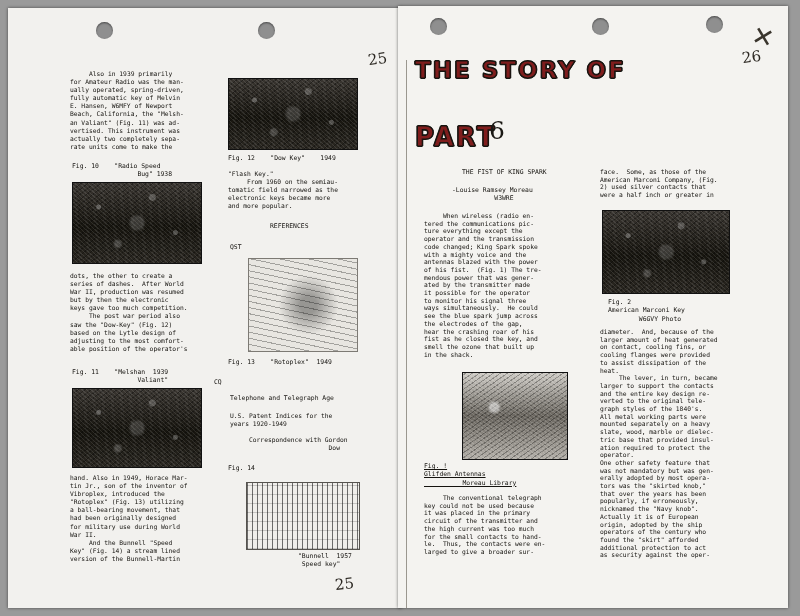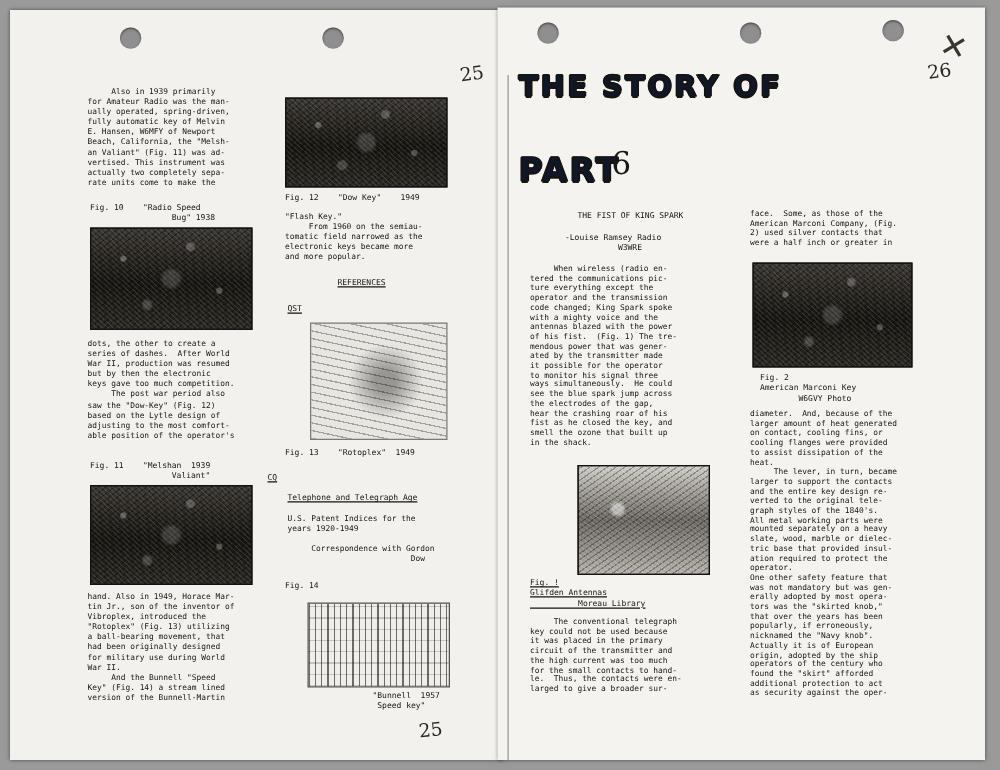--- a/index.html
+++ b/index.html
@@ -73,39 +73,39 @@
       repeating-linear-gradient(90deg, rgba(0,0,0,.55) 0 1px, transparent 1px 5px),
       repeating-linear-gradient(0deg, rgba(0,0,0,.18) 0 1px, transparent 1px 9px);
     border:1px solid #56534e;
   }
 
   
   .title{
     font-family:"DejaVu Sans", sans-serif;
     font-weight:bold;
     letter-spacing:2px;
-    color:#0f172a;
+    color:#7f1d1d;
     -webkit-text-stroke:1.2px #171511;
     text-shadow:
       1px 0 0 #171511,-1px 0 0 #171511,0 1px 0 #171511,0 -1px 0 #171511;
   }
   #title1{position:absolute;left:415px;top:57px;font-size:23px;}
   #title2{position:absolute;left:470px;top:88px;font-size:23px;}
   #part  {position:absolute;left:415px;top:122px;font-size:26px;}
   #partnum{position:absolute;left:489px;top:116px;font-size:25px;
     font-family:"DejaVu Serif",serif;font-weight:normal;color:#1a1814;
     -webkit-text-stroke:0 transparent;text-shadow:none;}
 
   .pgnum{
     position:absolute;font-family:"DejaVu Serif",serif;
     color:#2b2721;font-size:15px;
   }
   .vr{position:absolute;background:#9a978f;width:1px;}
 
-  .ul{text-decoration:underline;}
+  .ul{}
   .scribble{
     position:absolute;color:#3a352d;font-family:"DejaVu Serif",serif;
   }
 </style>
 </head>
 <body>
 
 <div id="page">
 
   <div class="sheet" id="sheet-left"></div>
@@ -200,21 +200,21 @@
   <div class="cap" style="position:absolute;left:298px;top:552px;">"Bunnell  1957
  Speed key"</div>
 
   <div id="title1" class="title">THE STORY OF</div>
   <div id="part" class="title">PART</div>
   <div id="partnum">6</div>
 
   <div class="vr" style="left:406px;top:60px;height:548px;"></div>
 
   <div class="cap" style="position:absolute;left:462px;top:168px;">THE FIST OF KING SPARK</div>
-  <div class="cap" style="position:absolute;left:452px;top:186px;">-Louise Ramsey Radio
+  <div class="cap" style="position:absolute;left:452px;top:186px;">-Louise Ramsey Moreau
            W3WRE</div>
 
   <div class="col" style="left:424px;top:212px;width:154px;">
     <div class="txt tight">     When wireless (radio en-
 tered the communications pic-
 ture everything except the
 operator and the transmission
 code changed; King Spark spoke
 with a mighty voice and the
 antennas blazed with the power

